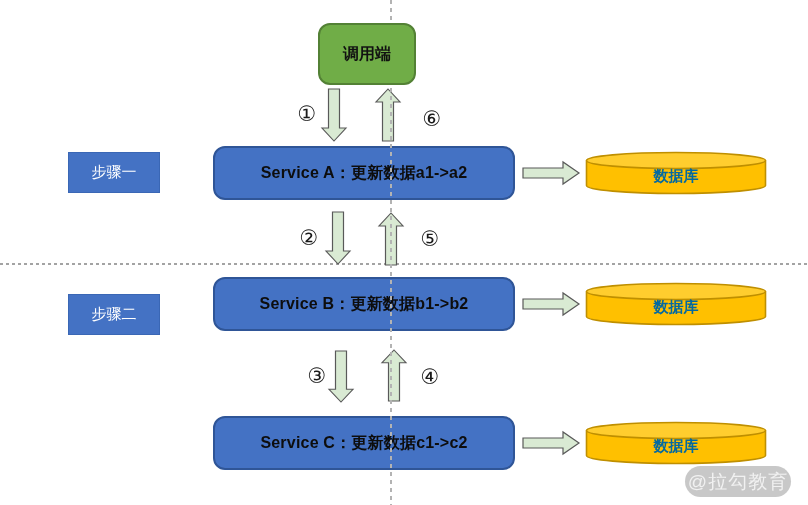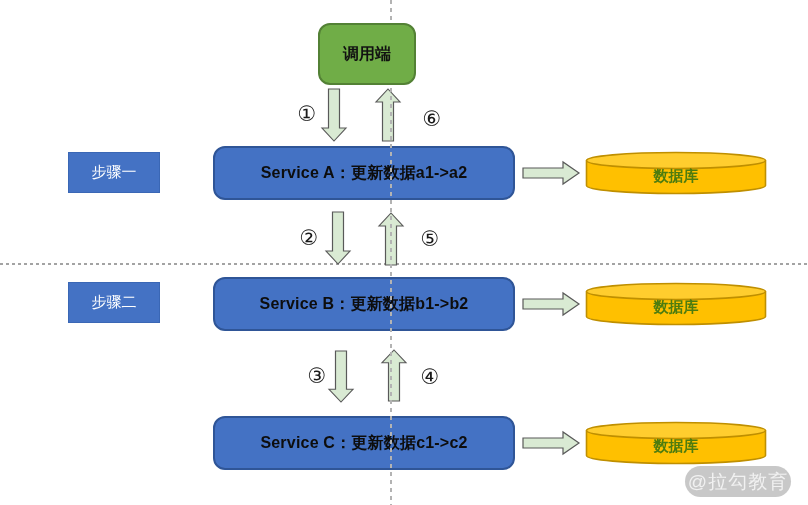--- a/index.html
+++ b/index.html
@@ -41,21 +41,21 @@
   
   svg.arrow{position:absolute;z-index:2;overflow:visible;}
   svg.arrow polygon{stroke:#595959;stroke-width:1.2;stroke-linejoin:miter;}
   
   .cyl-wrap{position:absolute;left:585px;width:182px;height:44px;z-index:1;}
   .cyl-wrap svg{position:absolute;left:0;top:0;}
   .cyl-wrap path,.cyl-wrap ellipse{stroke:#BF8F00;stroke-width:1.6;}
   .cyl-label{
     position:absolute;left:0;top:7px;width:182px;height:37px;z-index:2;
     display:flex;align-items:center;justify-content:center;
-    font-size:15px;font-weight:bold;color:#4d7c0f;
+    font-size:15px;font-weight:bold;color:#0369a1;
   }
   
   .num{
     position:absolute;z-index:2;transform:translate(-50%,-50%);
     font-size:21px;color:#1a1a1a;line-height:1;
   }
   
   .watermark{
     position:absolute;left:685px;top:466px;width:106px;height:31px;z-index:5;
     background:rgba(155,155,155,.55);border-radius:16px;
@@ -112,21 +112,21 @@
     <polygon points="0,6 40,6 40,0 56,11 40,22 40,16 0,16" fill="#D9EAD3"></polygon>
   </svg>
   <div class="cyl-wrap" style="top:151px">
     <svg width="182" height="44" viewBox="0 0 182 44">
       <path d="M1.5,9.5 L1.5,34.5 A89.5,8 0 0 0 180.5,34.5 L180.5,9.5" fill="#FFC000"></path>
       <ellipse cx="91" cy="9.5" rx="89.5" ry="8" fill="#FFCD2E"></ellipse>
     </svg>
     <div class="cyl-label">数据库</div>
   </div>
 
-  <div class="step-label" style="top:282px">
+  <div class="step-label" style="top:294px">
     <span class="node-text">步骤二</span>
   </div>
   <div class="service-box" style="top:277px">
     <span class="node-text">Service B：更新数据b1-&gt;b2</span>
   </div>
   <svg class="arrow" style="left:523px;top:293px;width:56px;height:22px" viewBox="0 0 56 22" preserveAspectRatio="none">
     <polygon points="0,6 40,6 40,0 56,11 40,22 40,16 0,16" fill="#D9EAD3"></polygon>
   </svg>
   <div class="cyl-wrap" style="top:282px">
     <svg width="182" height="44" viewBox="0 0 182 44">

